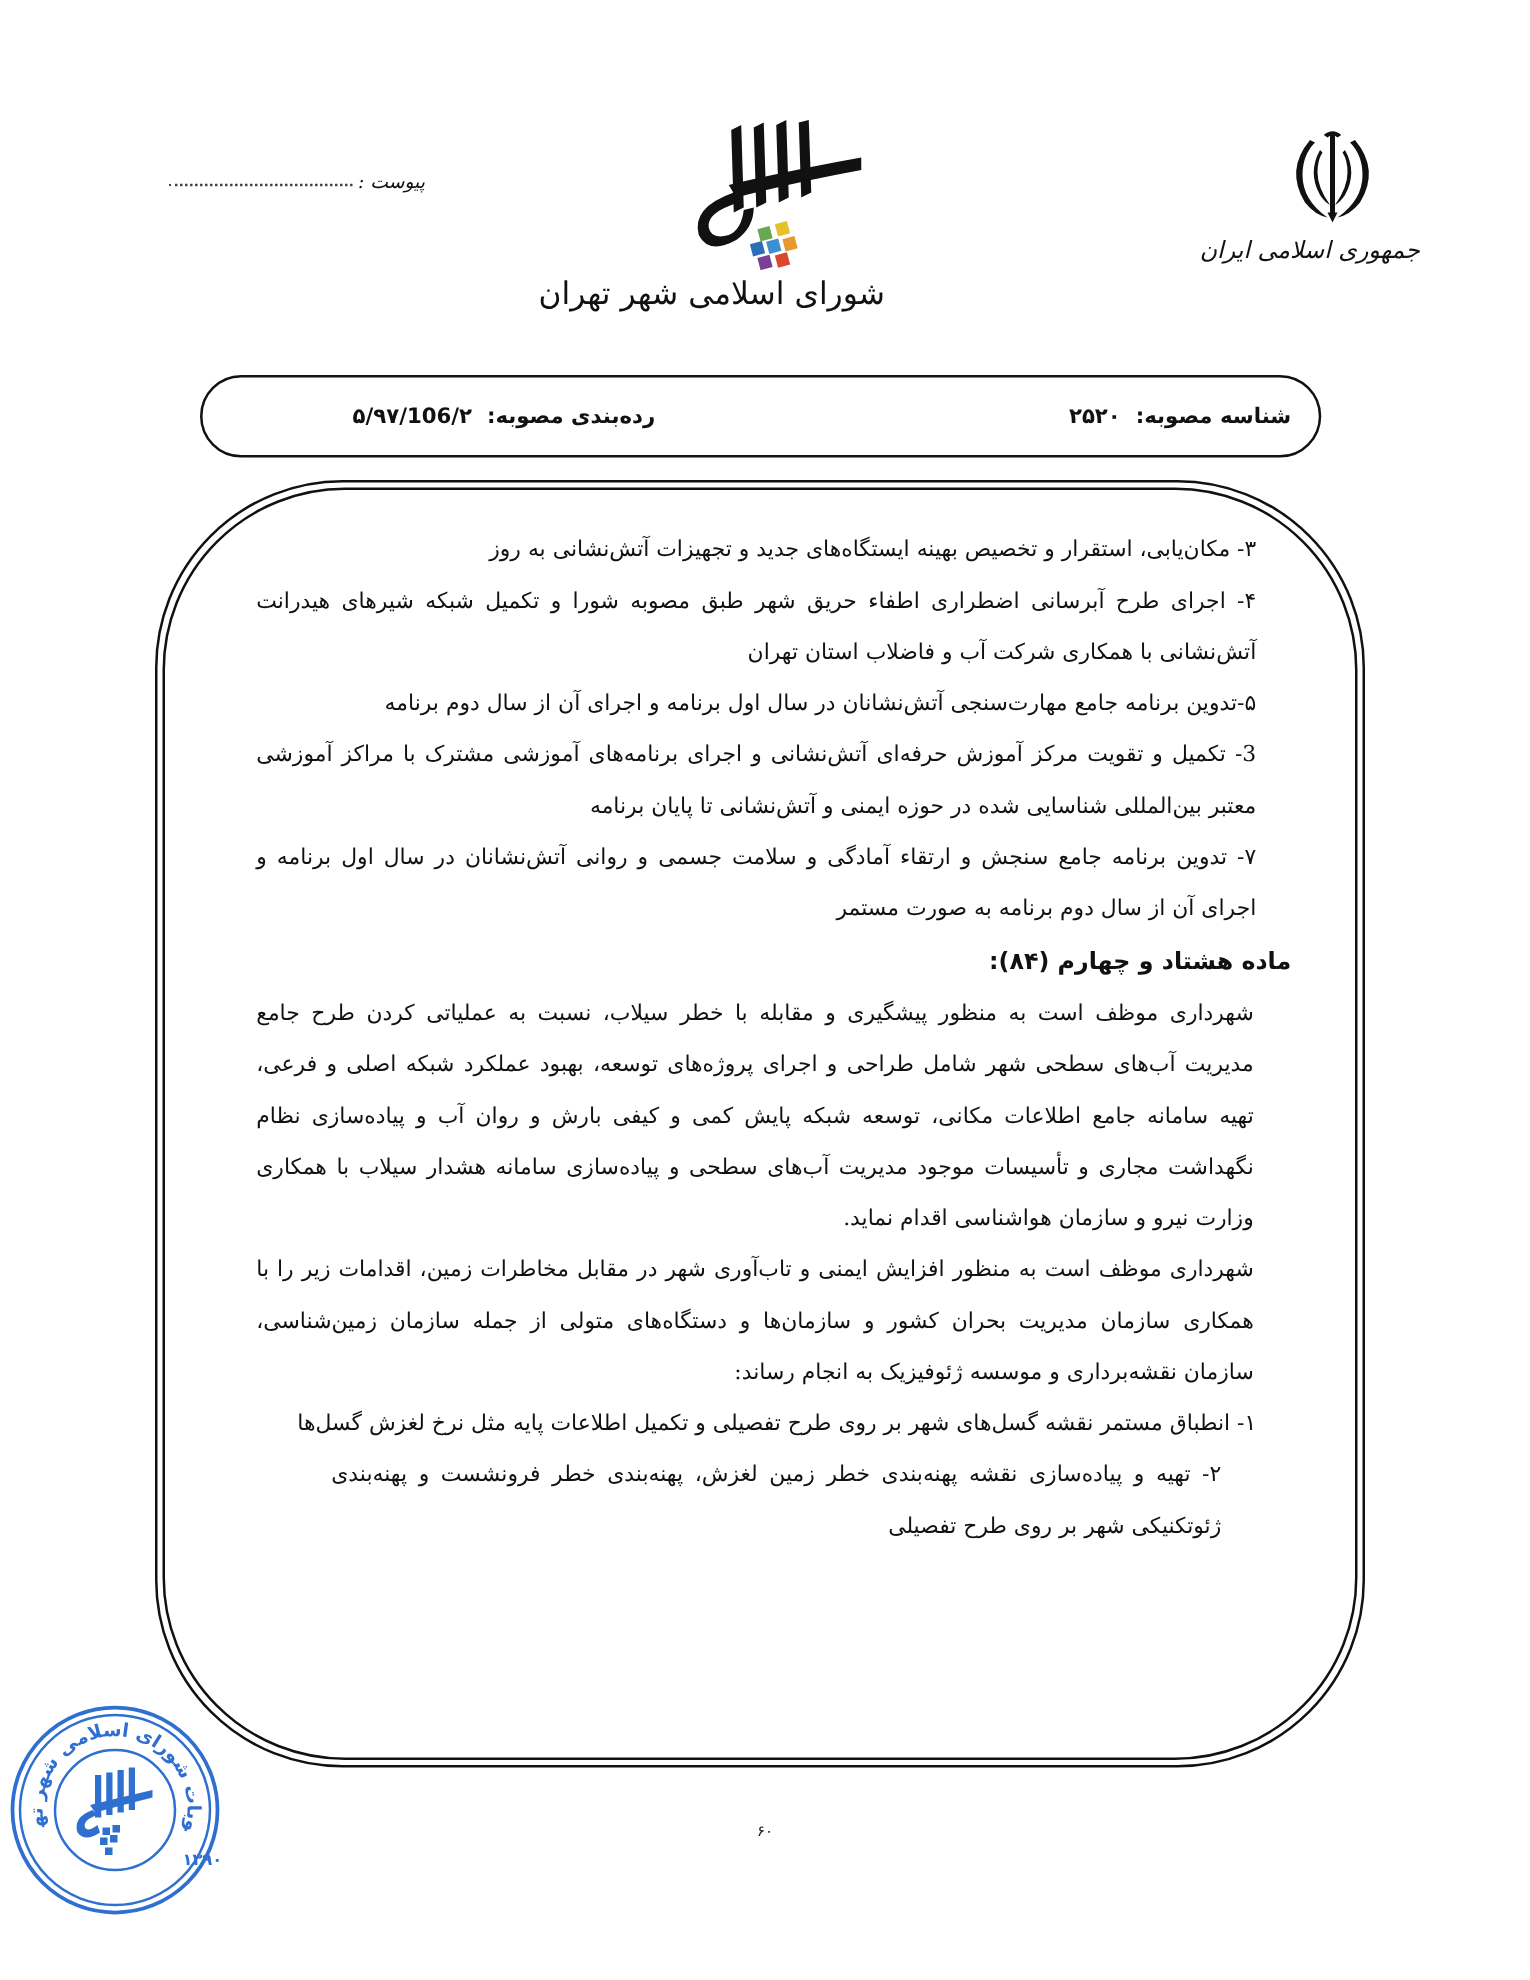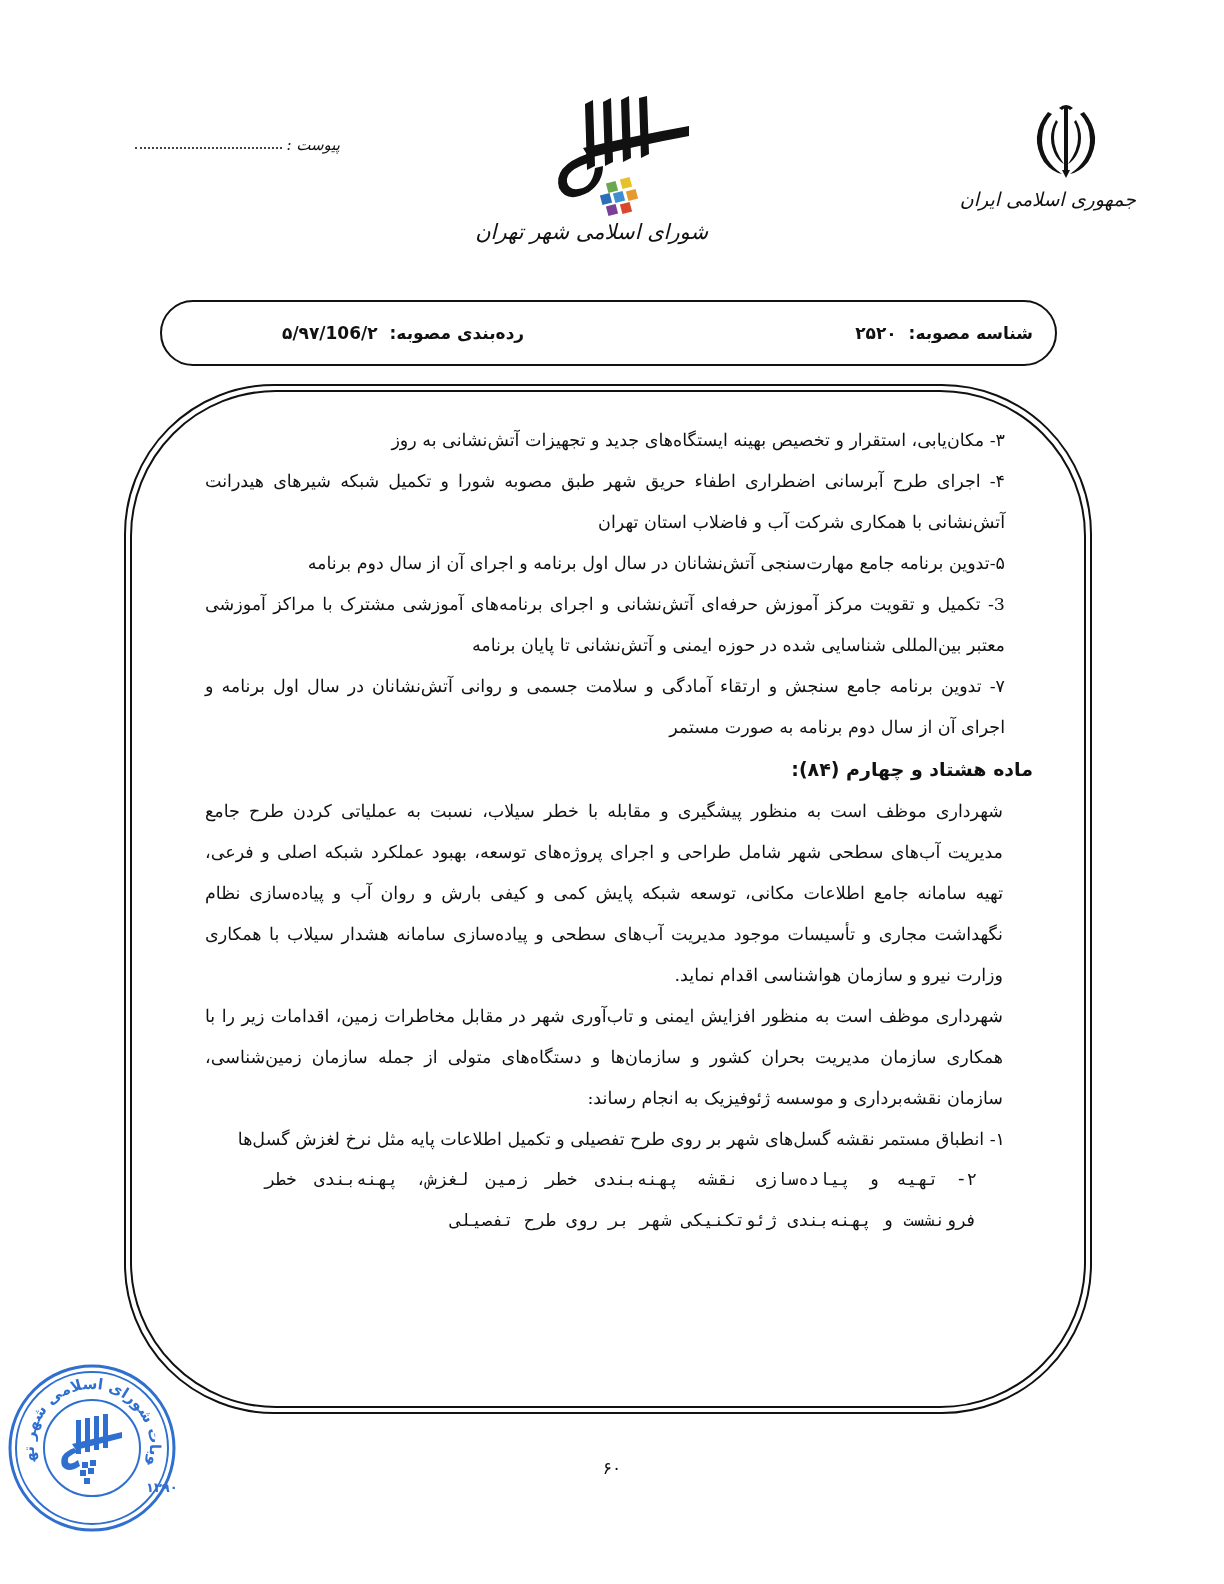--- a/index.html
+++ b/index.html
@@ -47,22 +47,21 @@
     .council-logo {
       left: 528px;
       top: 96px;
       width: 180px;
       height: 170px;
       text-align: center;
     }
     .council-logo svg { display: block; margin: 0 auto; }
     .council-name {
       font-family: "DejaVu Serif", serif;
-      font-style: italic;
-      font-size: 21px;
+      font-size: 25px;
       direction: rtl;
       margin-top: -4px;
       white-space: nowrap;
     }
 
     
     .emblem {
       left: 996px;
       top: 100px;
       width: 140px;
@@ -142,31 +141,30 @@
       line-height: 38px;
       margin-top: 2px;
       margin-bottom: 3px;
     }
     .content .para {
       padding-right: 2px;
     }
     .content .sub-item {
       padding-right: 28px;
       padding-left: 60px;
-      font-family: Liberation Mono, monospace;
     }
 
     
     .page-number {
       left: 572px;
       top: 1458px;
       width: 80px;
       text-align: center;
       font-family: "DejaVu Sans", sans-serif;
-      font-size: 17px;
+      font-size: 12px;
       direction: rtl;
     }
 
     
     .stamp {
       left: 6px;
       top: 1362px;
       width: 172px;
       height: 172px;
     }

